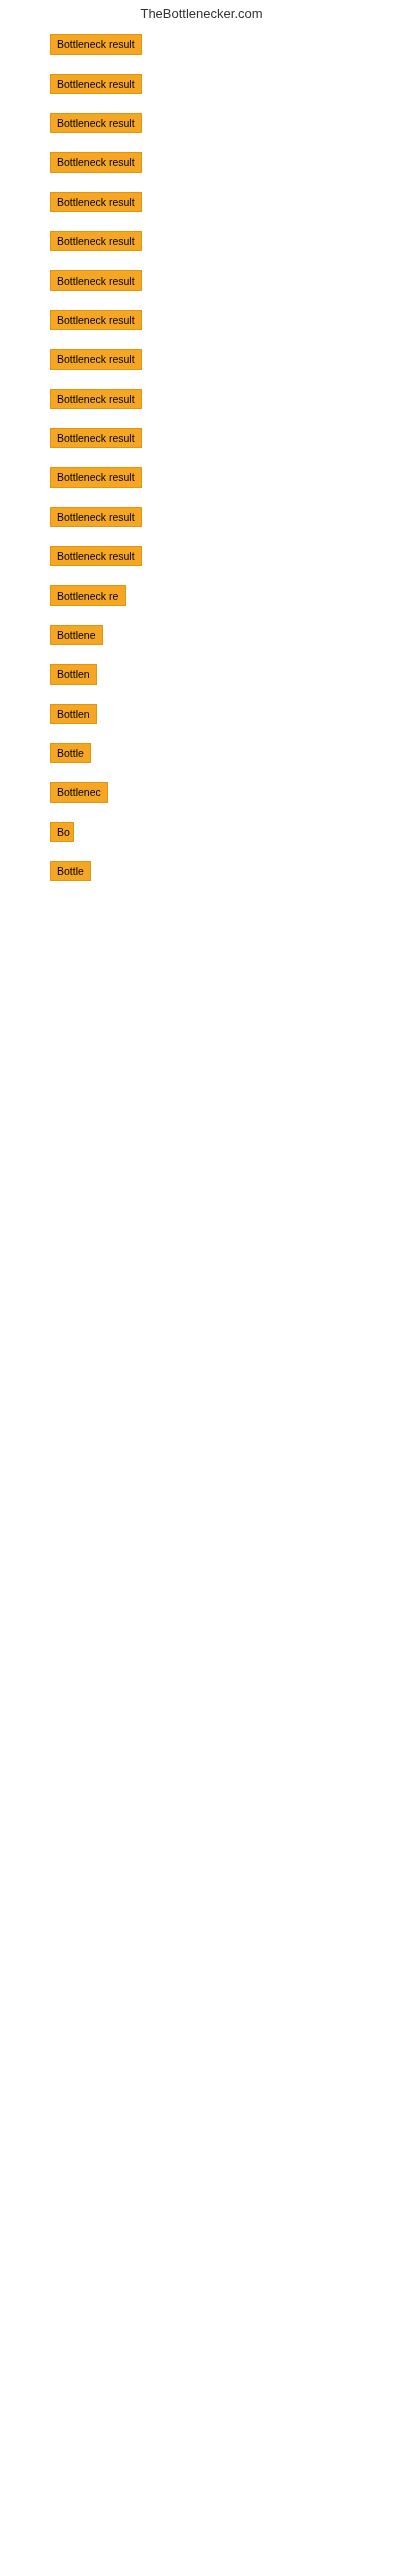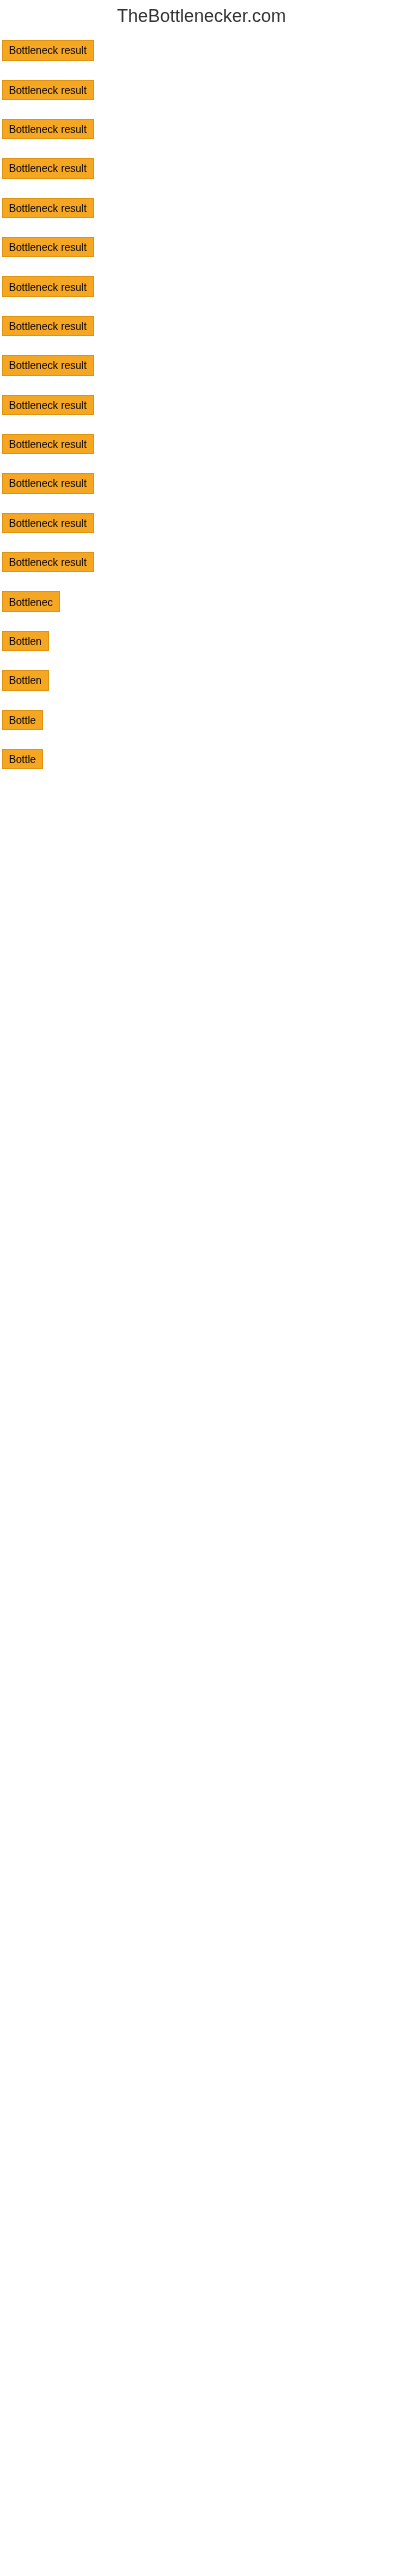--- a/index.html
+++ b/index.html
@@ -11,21 +11,21 @@
     body {
       width: 403px;
       min-height: 2576px;
       background-color: #ffffff;
       font-family: Arial, sans-serif;
       position: relative;
     }
 
     .site-title {
       text-align: center;
-      font-size: 18px;
+      font-size: 13px;
       color: #333;
       padding: 6.4px 0 3.2px 0;
       font-weight: normal;
     }
 
     .bottleneck-item {
       margin: 0 0 0 0;
       padding: 8px 0 8px 0;
     }
 
@@ -36,20 +36,21 @@
       font-size: 10.5px;
       padding: 3.2px 6.4px;
       border: 0.8px solid #e09410;
       margin-left: 1.6px;
       white-space: nowrap;
       overflow: hidden;
     }
 
     .items-container {
       padding-top: 1.6px;
+      margin-left: 48px;
     }
   </style>
 </head>
 <body>
 
 <div>
   <div class="site-title">TheBottlenecker.com</div>
 </div>
 
 <div class="items-container" id="items-container">
@@ -60,19 +61,22 @@
     <div class="bottleneck-item"><span class="bottleneck-badge" style="max-width: 97px;">Bottleneck result</span></div>
     <div class="bottleneck-item"><span class="bottleneck-badge" style="max-width: 97px;">Bottleneck result</span></div>
     <div class="bottleneck-item"><span class="bottleneck-badge" style="max-width: 97px;">Bottleneck result</span></div>
     <div class="bottleneck-item"><span class="bottleneck-badge" style="max-width: 97px;">Bottleneck result</span></div>
     <div class="bottleneck-item"><span class="bottleneck-badge" style="max-width: 97px;">Bottleneck result</span></div>
     <div class="bottleneck-item"><span class="bottleneck-badge" style="max-width: 97px;">Bottleneck result</span></div>
     <div class="bottleneck-item"><span class="bottleneck-badge" style="max-width: 97px;">Bottleneck result</span></div>
     <div class="bottleneck-item"><span class="bottleneck-badge" style="max-width: 97px;">Bottleneck result</span></div>
     <div class="bottleneck-item"><span class="bottleneck-badge" style="max-width: 97px;">Bottleneck result</span></div>
     <div class="bottleneck-item"><span class="bottleneck-badge" style="max-width: 97px;">Bottleneck result</span></div>
-    <div class="bottleneck-item"><span class="bottleneck-badge" style="max-width: 64px;">Bottlenec</span></div>
+    <div class="bottleneck-item"><span class="bottleneck-badge" style="max-width: 81px;">Bottleneck re</span></div>
+    <div class="bottleneck-item"><span class="bottleneck-badge" style="max-width: 64px;">Bottlene</span></div>
     <div class="bottleneck-item"><span class="bottleneck-badge" style="max-width: 58px;">Bottlen</span></div>
     <div class="bottleneck-item"><span class="bottleneck-badge" style="max-width: 58px;">Bottlen</span></div>
     <div class="bottleneck-item"><span class="bottleneck-badge" style="max-width: 52px;">Bottle</span></div>
+    <div class="bottleneck-item"><span class="bottleneck-badge" style="max-width: 66px;">Bottlenec</span></div>
+    <div class="bottleneck-item"><span class="bottleneck-badge" style="max-width: 24px;">Bo</span></div>
     <div class="bottleneck-item"><span class="bottleneck-badge" style="max-width: 52px;">Bottle</span></div>
   </div>
 
 
 </body></html>

